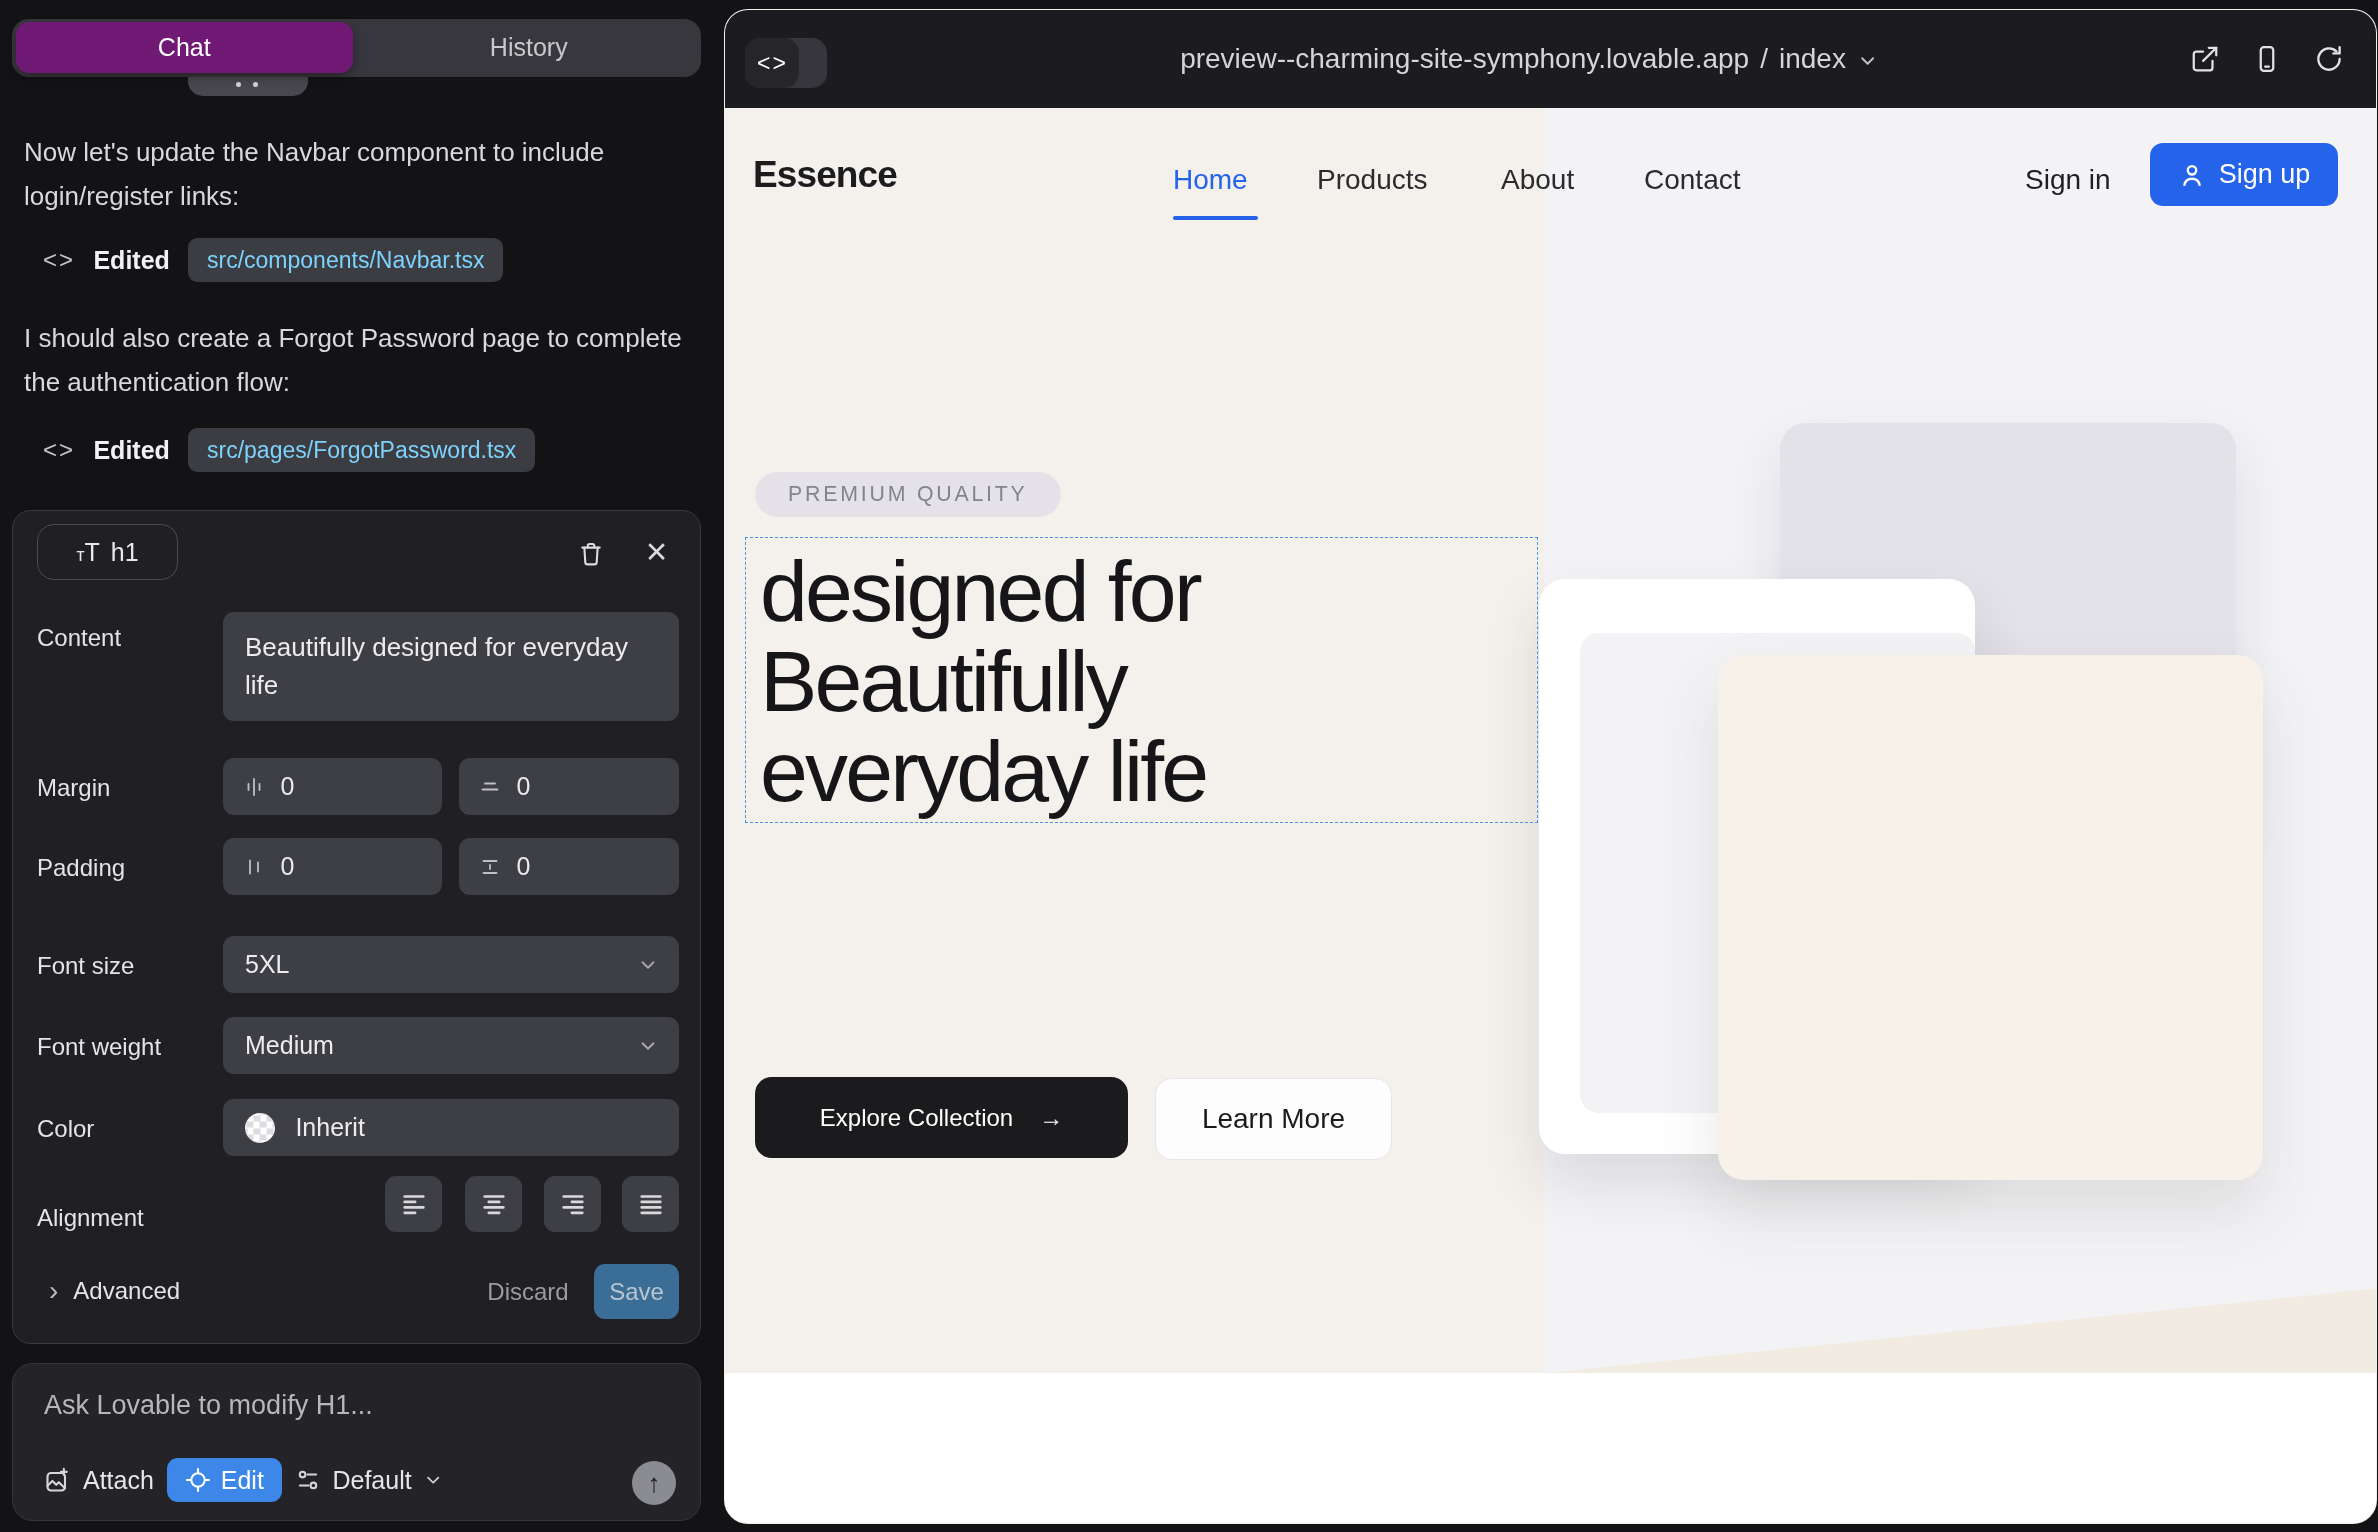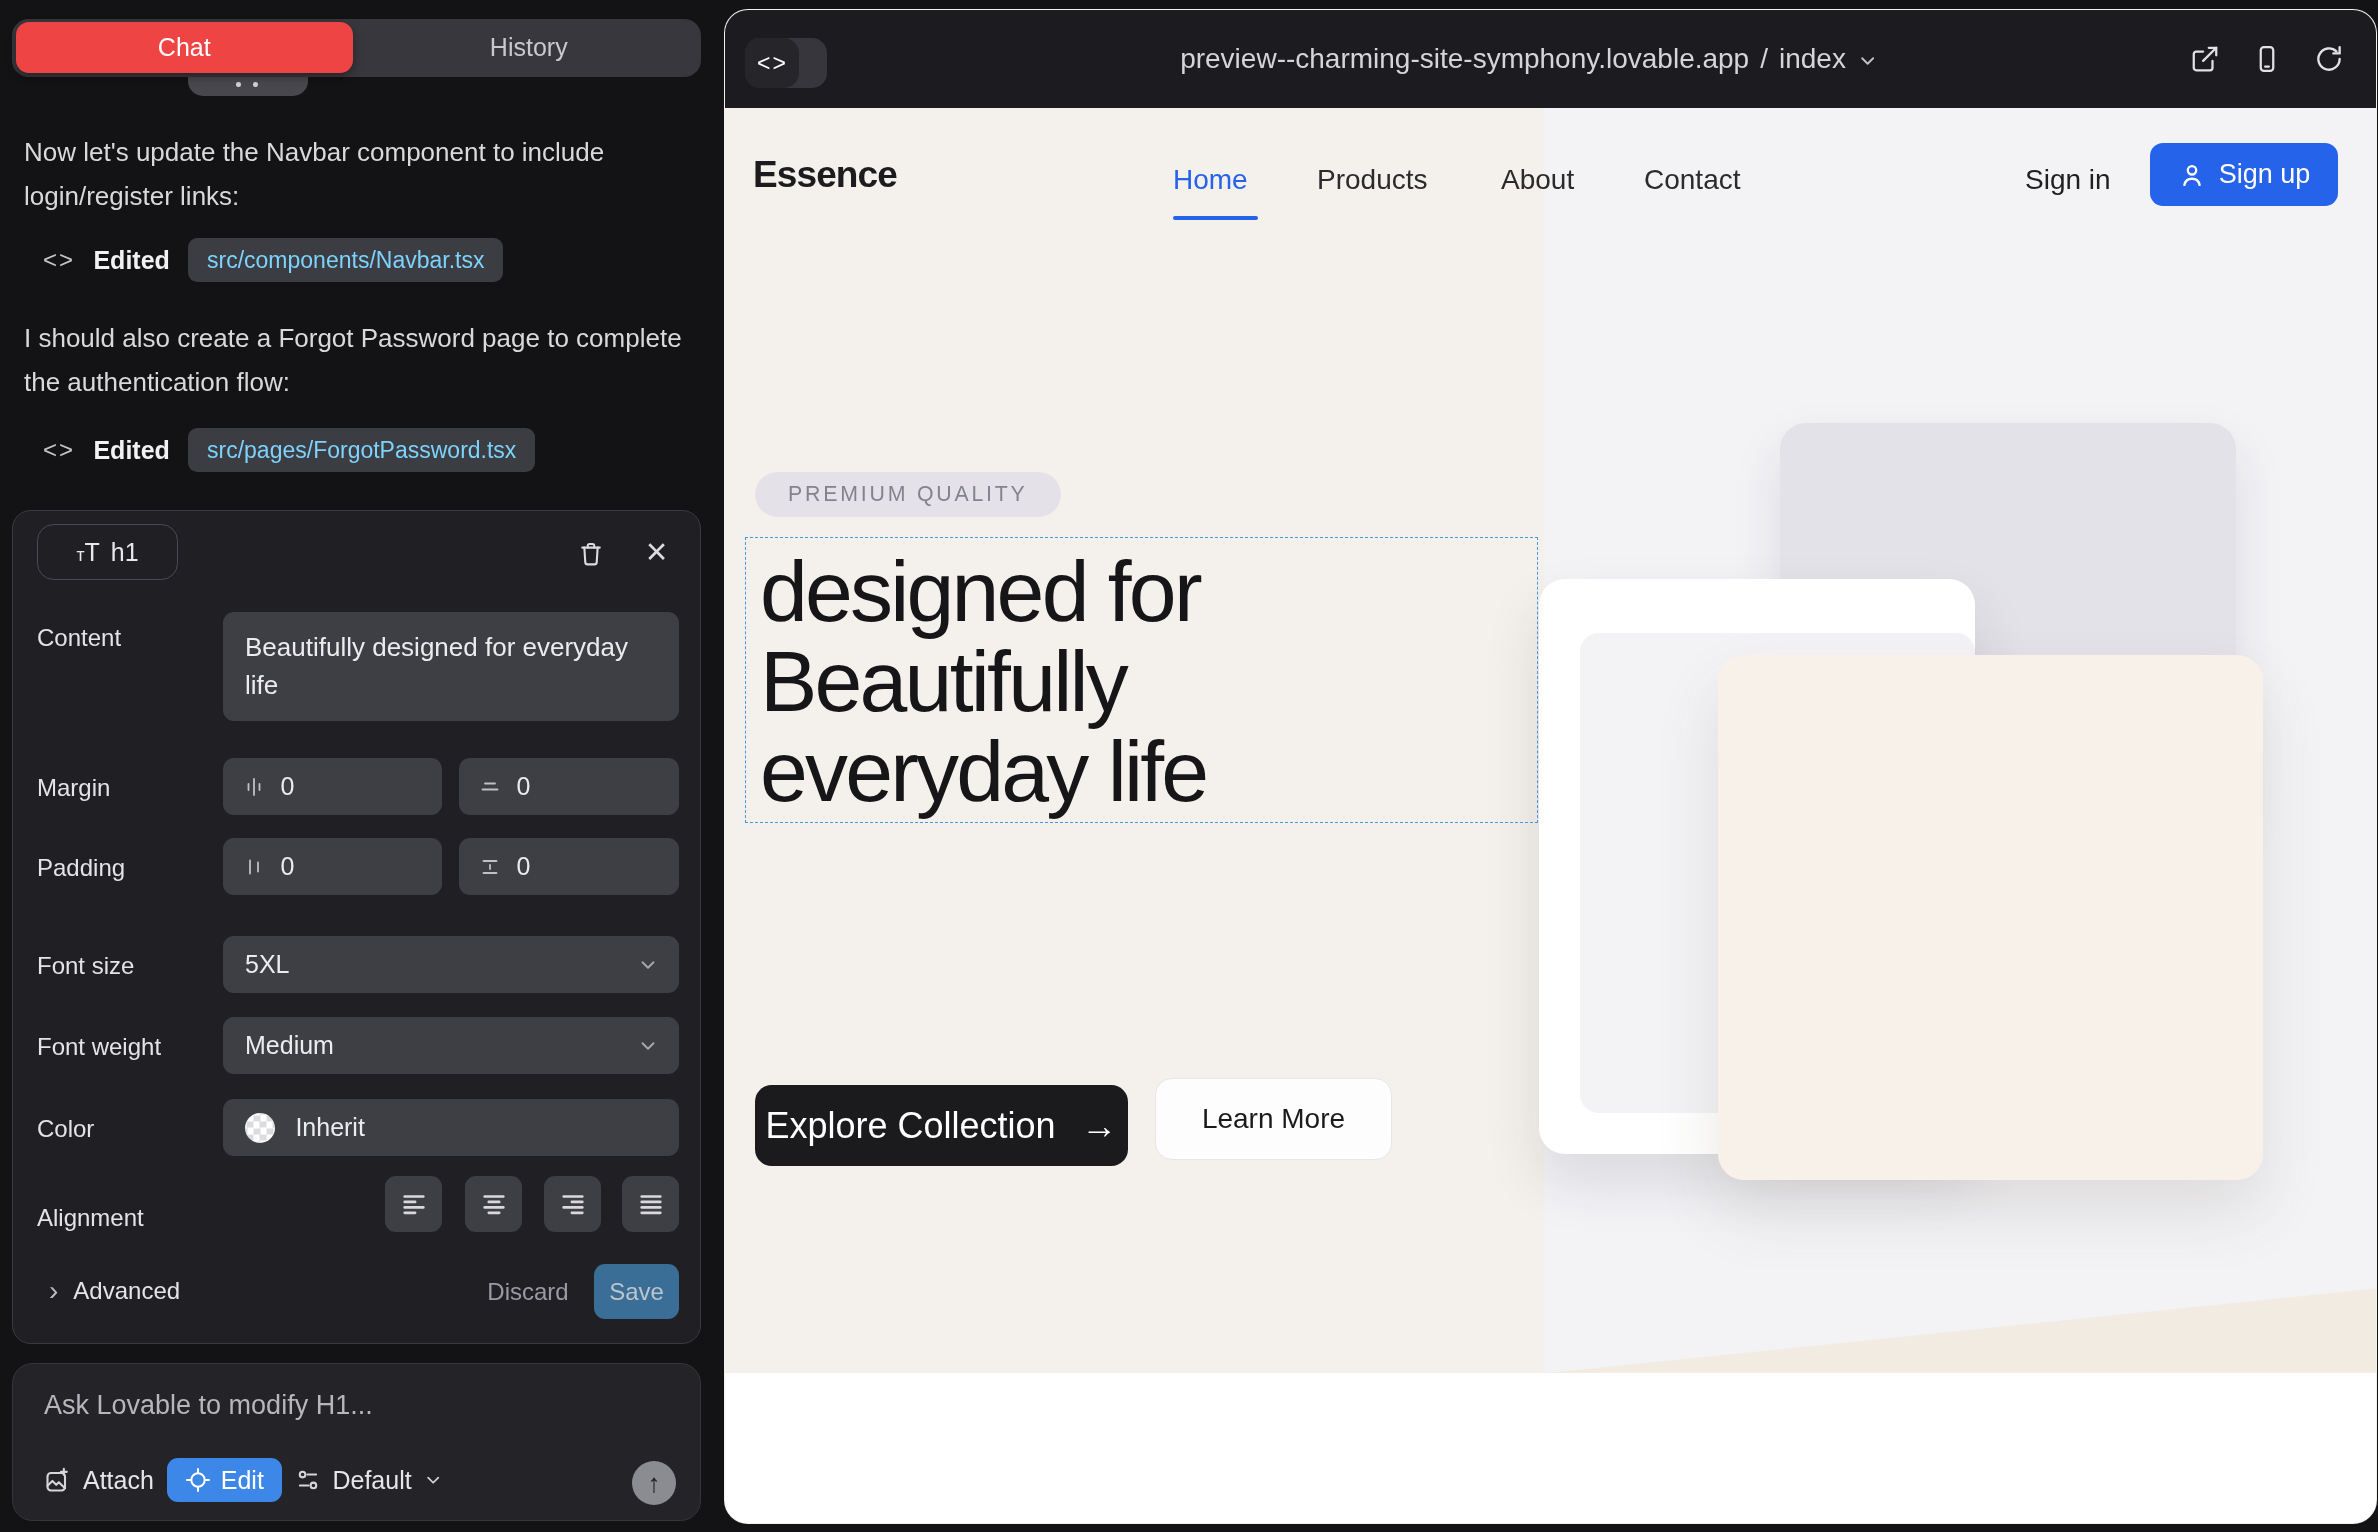--- a/index.html
+++ b/index.html
@@ -4,21 +4,21 @@
 <style>
   * { margin:0; padding:0; box-sizing:border-box; }
   html,body { width:2378px; height:1532px; }
   body { background:#131316; font-family:"Liberation Sans", sans-serif; overflow:hidden; position:relative; color:#d9d9dc; }
 
   
   .sidebar { position:absolute; left:0; top:0; width:724px; height:1532px; background:#131316; }
 
   .tabbar { position:absolute; left:12px; top:18.6px; width:689px; height:58px; background:#37373d; border-radius:16.7px; display:flex; z-index:3; }
   .tabbar .tab { flex:1; display:flex; align-items:center; justify-content:center; font-size:25px; color:#c9c9cd; border-radius:13px; margin:3.7px; cursor:pointer; }
-  .tabbar .tab.active { background:#ef4444; color:#ffffff; box-shadow:0 3.7px 9.3px rgba(0,0,0,.35); }
+  .tabbar .tab.active { background:#701a75; color:#ffffff; box-shadow:0 3.7px 9.3px rgba(0,0,0,.35); }
 
   .peek-pill { position:absolute; left:188px; top:56px; width:120px; height:40px; background:#47474d; border-radius:15px; z-index:2; }
   .peek-pill .dot { position:absolute; top:26px; width:4.6px; height:4.6px; border-radius:50%; background:#d2d2d6; }
 
   .chat-msg { position:absolute; left:24px; width:659px; font-size:26px; line-height:44px; color:#d9d9dc; }
   .edited-row { position:absolute; left:43px; height:46px; display:flex; align-items:center; gap:18.6px; }
   .code-glyph { font-size:24px; letter-spacing:1.9px; color:#c6c6ca; font-weight:400; }
   .edited-label { font-size:25px; font-weight:bold; color:#f2f2f4; }
   .file-chip { background:#3c3c43; color:#7dd3fc; font-size:23px; padding:8.3px 18.6px; border-radius:9.3px; cursor:pointer; }
 
@@ -70,21 +70,21 @@
   .nav-link { position:absolute; top:56px; font-size:28px; color:#2b2b2e; cursor:pointer; background:none; border:none; font-family:"Liberation Sans",sans-serif; }
   .nav-link.active { color:#2563eb; }
   .nav-underline { position:absolute; left:448px; top:108px; width:85px; height:3.7px; background:#2563eb; border-radius:1.9px; }
   .signin { position:absolute; left:1300px; top:56px; font-size:28px; color:#1f1f22; background:none; border:none; cursor:pointer; font-family:"Liberation Sans",sans-serif; }
   .signup { position:absolute; left:1425px; top:35px; width:188px; height:63px; background:#2563eb; color:#fff; border:none; border-radius:13px; font-size:27px; display:flex; align-items:center; justify-content:center; gap:13px; cursor:pointer; font-family:"Liberation Sans",sans-serif; }
 
   .badge { position:absolute; left:30px; top:364px; height:45px; padding:0 33px; background:#e4e2e8; border-radius:23px; display:flex; align-items:center; font-size:21.3px; letter-spacing:2.8px; color:#83838c; }
   .selection-box { position:absolute; left:20.4px; top:429px; width:793px; height:286px; border:1.9px dashed #4e93dd; pointer-events:none; }
   .hero-title { position:absolute; left:35px; top:438px; font-size:86px; line-height:90px; font-weight:500; letter-spacing:-2.8px; color:#161618; cursor:pointer; }
   .hero-desc { position:absolute; left:32px; top:757px; width:751px; font-size:38px; line-height:53px; color:#9a9aa1; }
-  .cta-primary { position:absolute; left:30px; top:969px; width:373px; height:81px; background:#1b1b1e; color:#fff; border:none; border-radius:16.7px; font-size:36px; display:flex; align-items:center; justify-content:center; gap:26px; cursor:pointer; font-family:"Liberation Sans",sans-serif;margin-top:8px; }
+  .cta-primary { position:absolute; left:30px; top:969px; width:373px; height:81px; background:#1b1b1e; color:#fff; border:none; border-radius:16.7px; font-size:24px; display:flex; align-items:center; justify-content:center; gap:26px; cursor:pointer; font-family:"Liberation Sans",sans-serif; }
   .cta-secondary { position:absolute; left:430px; top:970px; width:237px; height:82px; background:#fdfdfd; color:#1b1b1e; border:1.9px solid #e6e6e9; border-radius:16.7px; font-size:28px; cursor:pointer; font-family:"Liberation Sans",sans-serif; }
 
   .card { position:absolute; border-radius:26px; }
   .card-gray { left:1055px; top:315px; width:456px; height:399px; background:#e3e2e8; box-shadow:0 24px 52px rgba(40,40,60,.10); }
   .card-white { left:814px; top:471px; width:436px; height:575px; background:#ffffff; box-shadow:0 28px 56px rgba(40,40,60,.12); }
   .card-white .inner { position:absolute; left:41px; top:54px; right:0; bottom:41px; background:#f3f3f6; border-radius:18.6px; }
   .card-beige { left:993px; top:547px; width:545px; height:525px; background:#f8f1e9; box-shadow:0 33px 65px rgba(70,55,40,.12); }
 </style>
 </head>
 <body>

